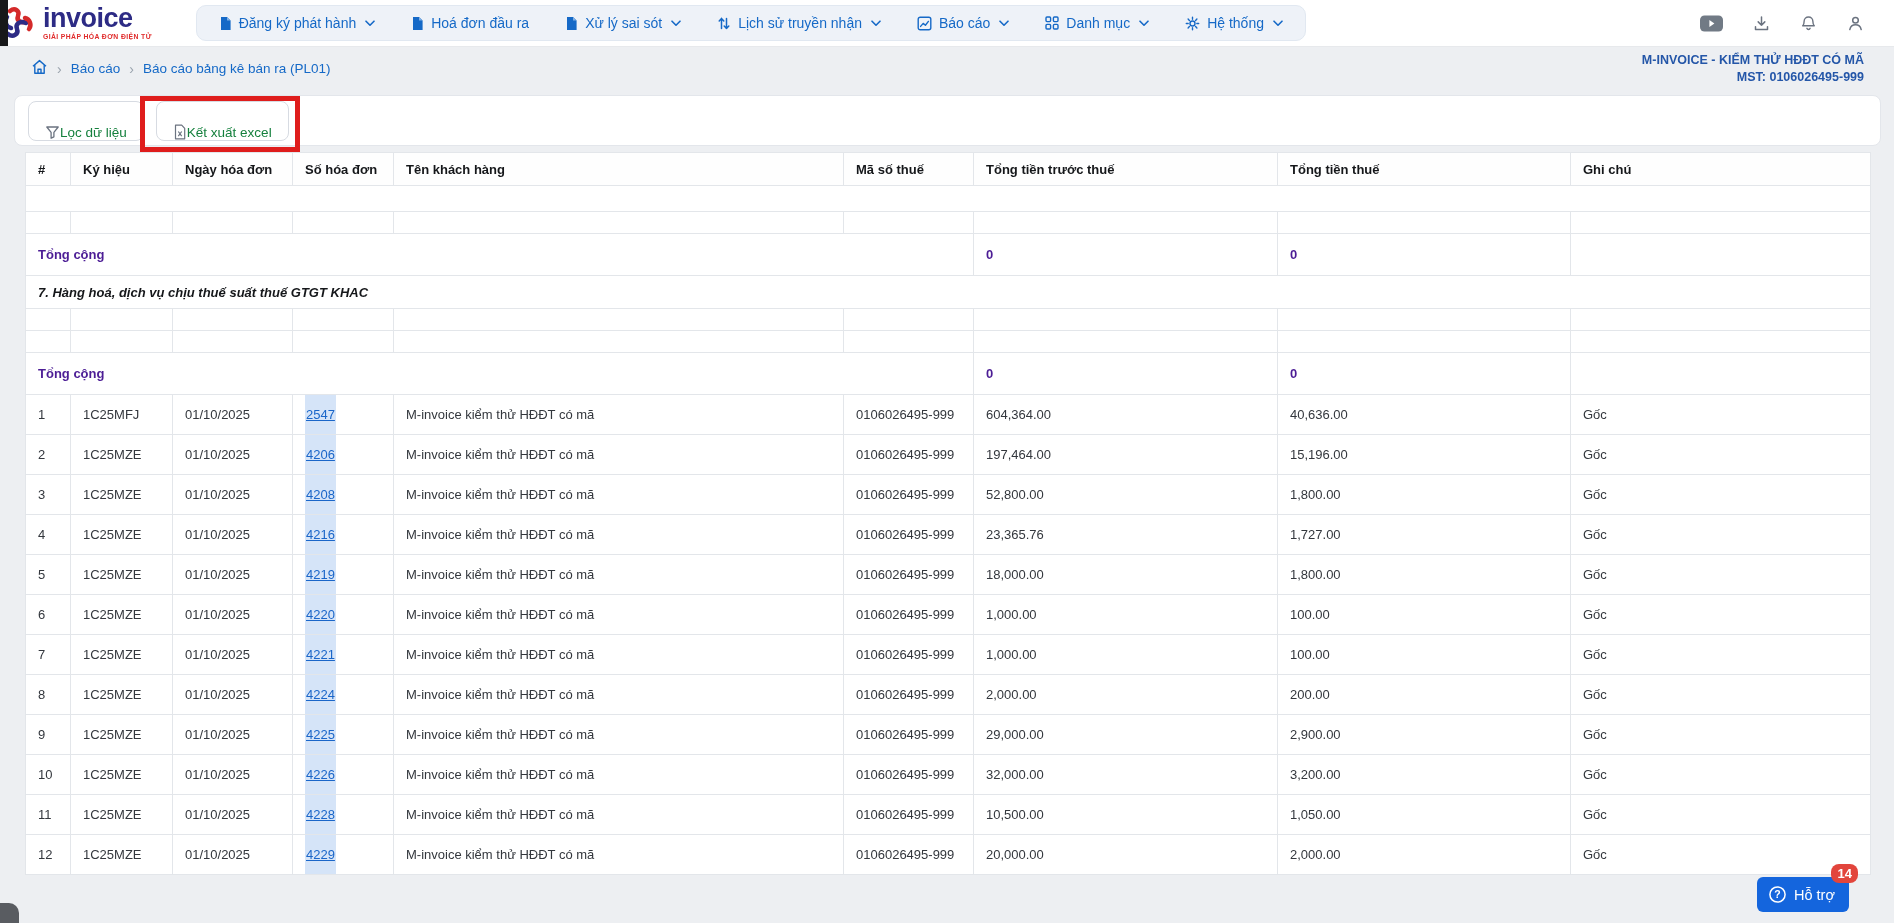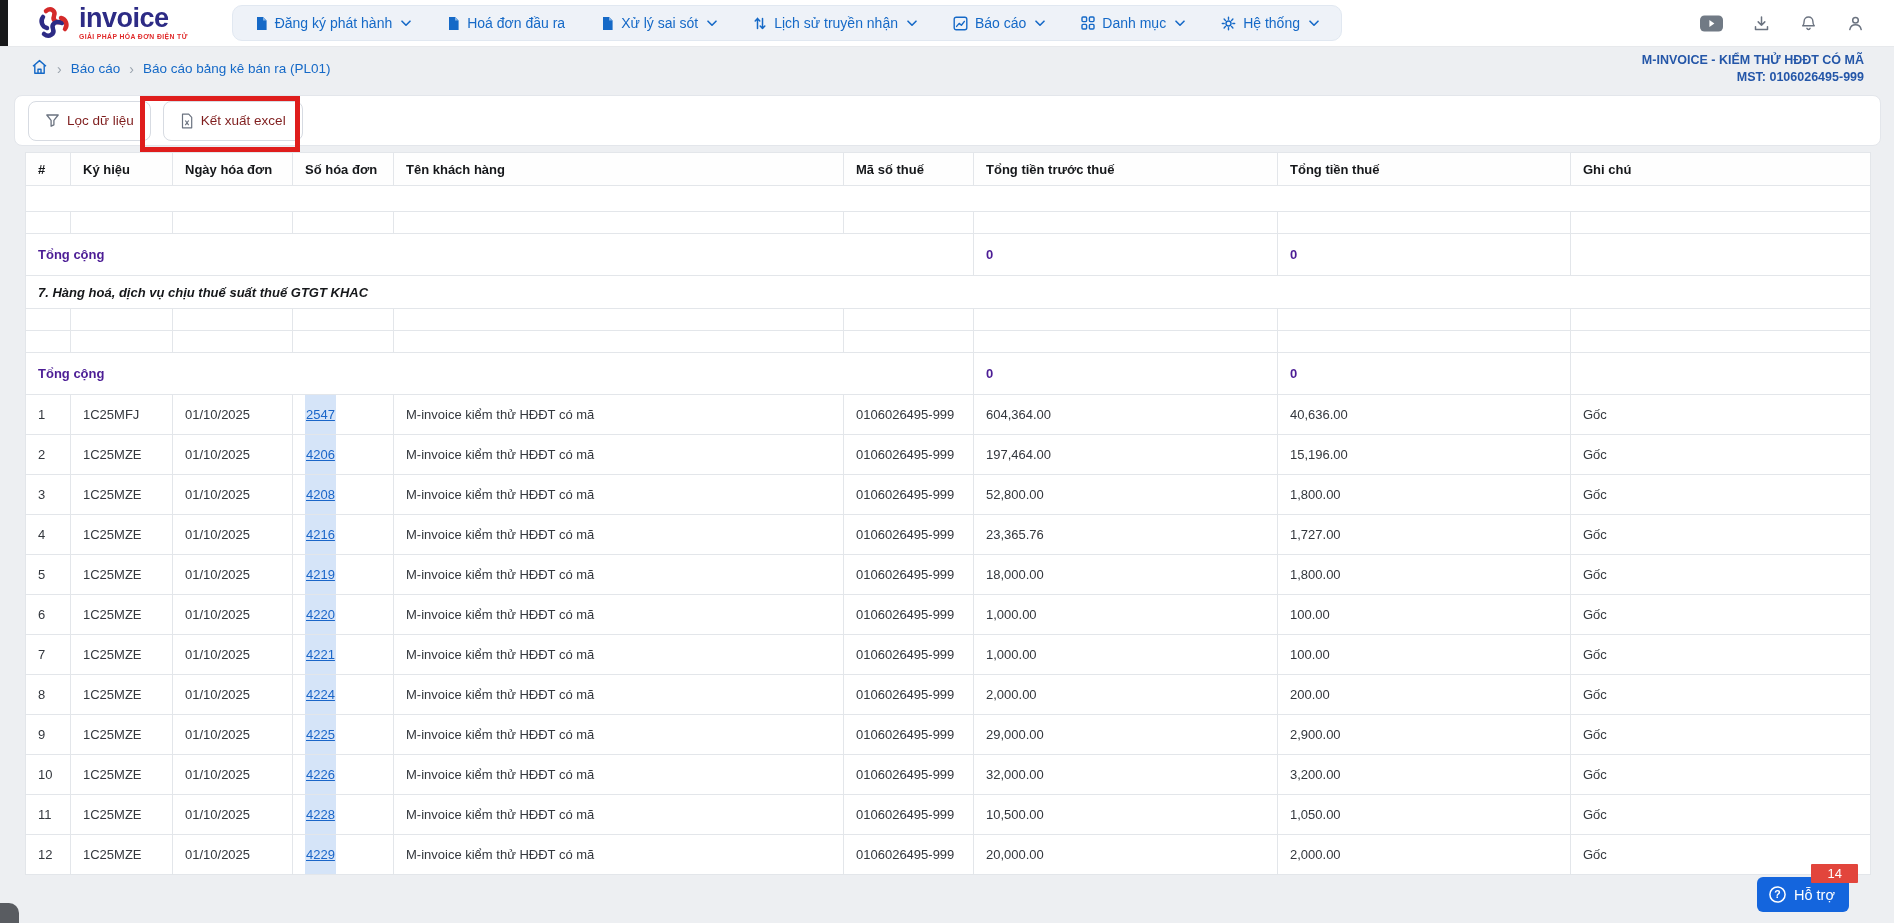--- a/index.html
+++ b/index.html
@@ -2,21 +2,21 @@
 <html><head>
 <meta charset="utf-8">
 <style>
   * { box-sizing: border-box; margin: 0; padding: 0; }
   html,body { width:1894px; height:923px; overflow:hidden; }
   body { font-family:"Liberation Sans", sans-serif; background:#edeff2; color:#33373d; }
   #root { position:relative; width:1894px; height:923px; overflow:hidden; }
 
   
   .navbar { position:relative; height:47px; background:#ffffff; border-bottom:1px solid #e7e9ec;
-            display:flex; align-items:center; padding-left:36px; }
+            display:flex; align-items:center; }
   .black-strip { position:absolute; left:0; top:0; width:8px; height:46px; background:#17181a; }
   .logo { display:flex; align-items:center; gap:7px; }
   .logo-mark { width:36px; height:36px; }
   .logo-texts { display:flex; flex-direction:column; line-height:1; }
   .logo-name { font-size:27px; font-weight:bold; color:#2d2b85; letter-spacing:-0.5px; }
   .logo-tag { font-size:6.8px; font-weight:bold; color:#e02a2a; margin-top:2px; letter-spacing:0.4px; }
   .nav-pill { margin-left:44px; background:#eef2f8; border:1px solid #e1e8f1; border-radius:10px;
               height:36px; display:flex; align-items:center; padding:0 22px; gap:36px; }
   .nav-item { display:flex; align-items:center; gap:7px; color:#1569c7; font-size:14px;
               font-weight:500; cursor:pointer; white-space:nowrap; }
@@ -31,22 +31,22 @@
   .crumbs { display:flex; align-items:center; gap:9px; font-size:13.5px; color:#1569c7; }
   .crumb-sep { color:#9aa3ad; font-size:14px; }
   .crumb-link { color:#1569c7; cursor:pointer; }
   .company-block { text-align:right; line-height:1.35; margin-right:14px; }
   .company-name { font-size:12.5px; font-weight:bold; color:#2456a8; }
   .company-mst { font-size:12.5px; font-weight:bold; color:#2456a8; }
 
   
   .toolbar { margin:5px 13px 0 14px; height:51px; background:#ffffff; border:1px solid #e3e6eb;
              border-radius:8px; display:flex; align-items:center; padding-left:13px; gap:12px; }
-  .btn { display:inline-flex; align-items:center; gap:7px; background:#fff; border:1px solid #d7dbe2;
-         border-radius:8px; height:40px; padding:0 16px; font-size:13.5px; color:#7f1d1d; cursor:pointer; }
+  .btn { display:inline-flex; align-items:flex-end; gap:0; background:#fff; border:1px solid #d7dbe2;
+         border-radius:8px; height:40px; padding:0 16px; font-size:13.5px; color:#15803d; cursor:pointer; }
   .red-annotation { position:absolute; left:140px; top:96px; width:160px; height:56px;
                     border:5px solid #df1d1c; z-index:50; pointer-events:none; }
 
   
   .table-wrap { margin:6px 24px 0 25px; }
   table { border-collapse:collapse; table-layout:fixed; width:1845px; background:#fff;
           font-size:13px; color:#33373d; }
   td, th { border:1px solid #e3e6ea; padding:0 12px; overflow:hidden; white-space:nowrap;
            vertical-align:middle; }
   thead th { height:33px; text-align:left; font-weight:bold; color:#15171a; background:#fefefe; }
@@ -57,21 +57,21 @@
   tr.sec-0 td { height:26px; }
   tr.sec-1 td { height:33px; }
   tr.sec-2 td { height:44px; }
   .inv-link { color:#1a66c9; text-decoration:underline; background:#d5e4f8; padding:16px 1px; cursor:pointer; }
 
   
   .support-btn { position:absolute; left:1757px; top:877px; height:35px; background:#1465dd;
                  border-radius:6px; display:flex; align-items:center; gap:7px; padding:0 14px 0 11px;
                  color:#fff; font-size:14.5px; cursor:pointer; z-index:60; }
   .support-badge { position:absolute; right:-9px; top:-13px; background:#e2453c; color:#fff;
-                   font-size:13px; font-weight:normal; border-radius:1px; padding:2px 16px; }
+                   font-size:13px; font-weight:bold; border-radius:8px; padding:2px 6px; }
   .corner-sliver { position:absolute; left:0; top:903px; width:19px; height:20px; background:#595c61;
                    border-top-right-radius:10px; z-index:55; }
 </style>
 </head>
 <body>
 
 <div id="root">
 
   <div class="navbar">
     <div class="black-strip"></div>

